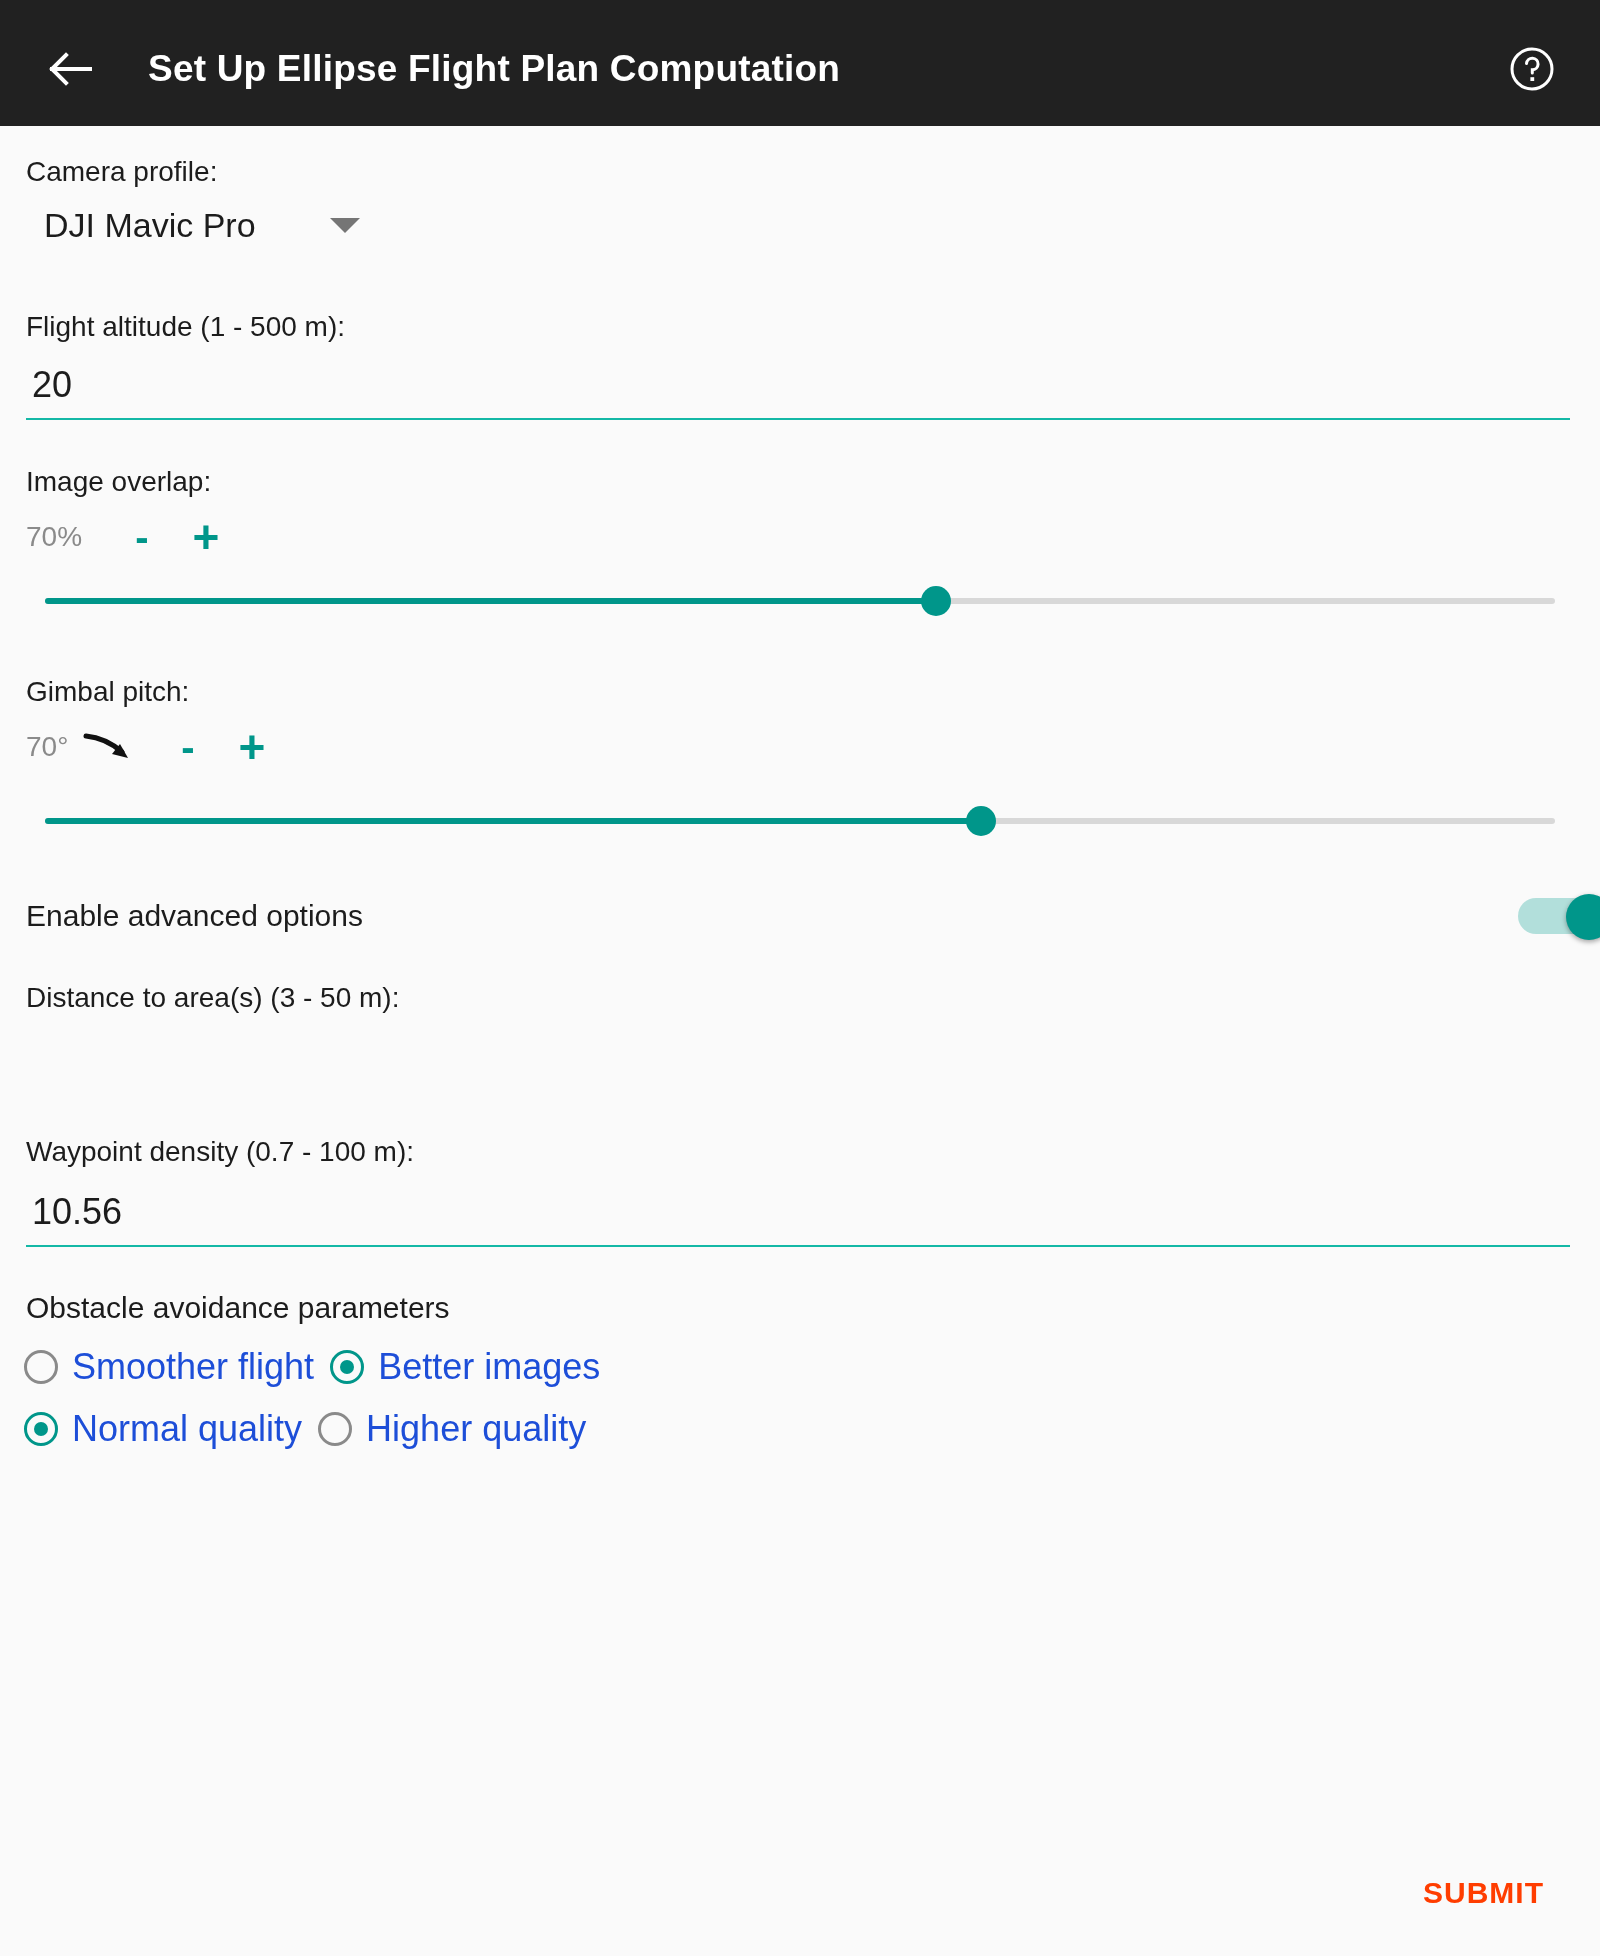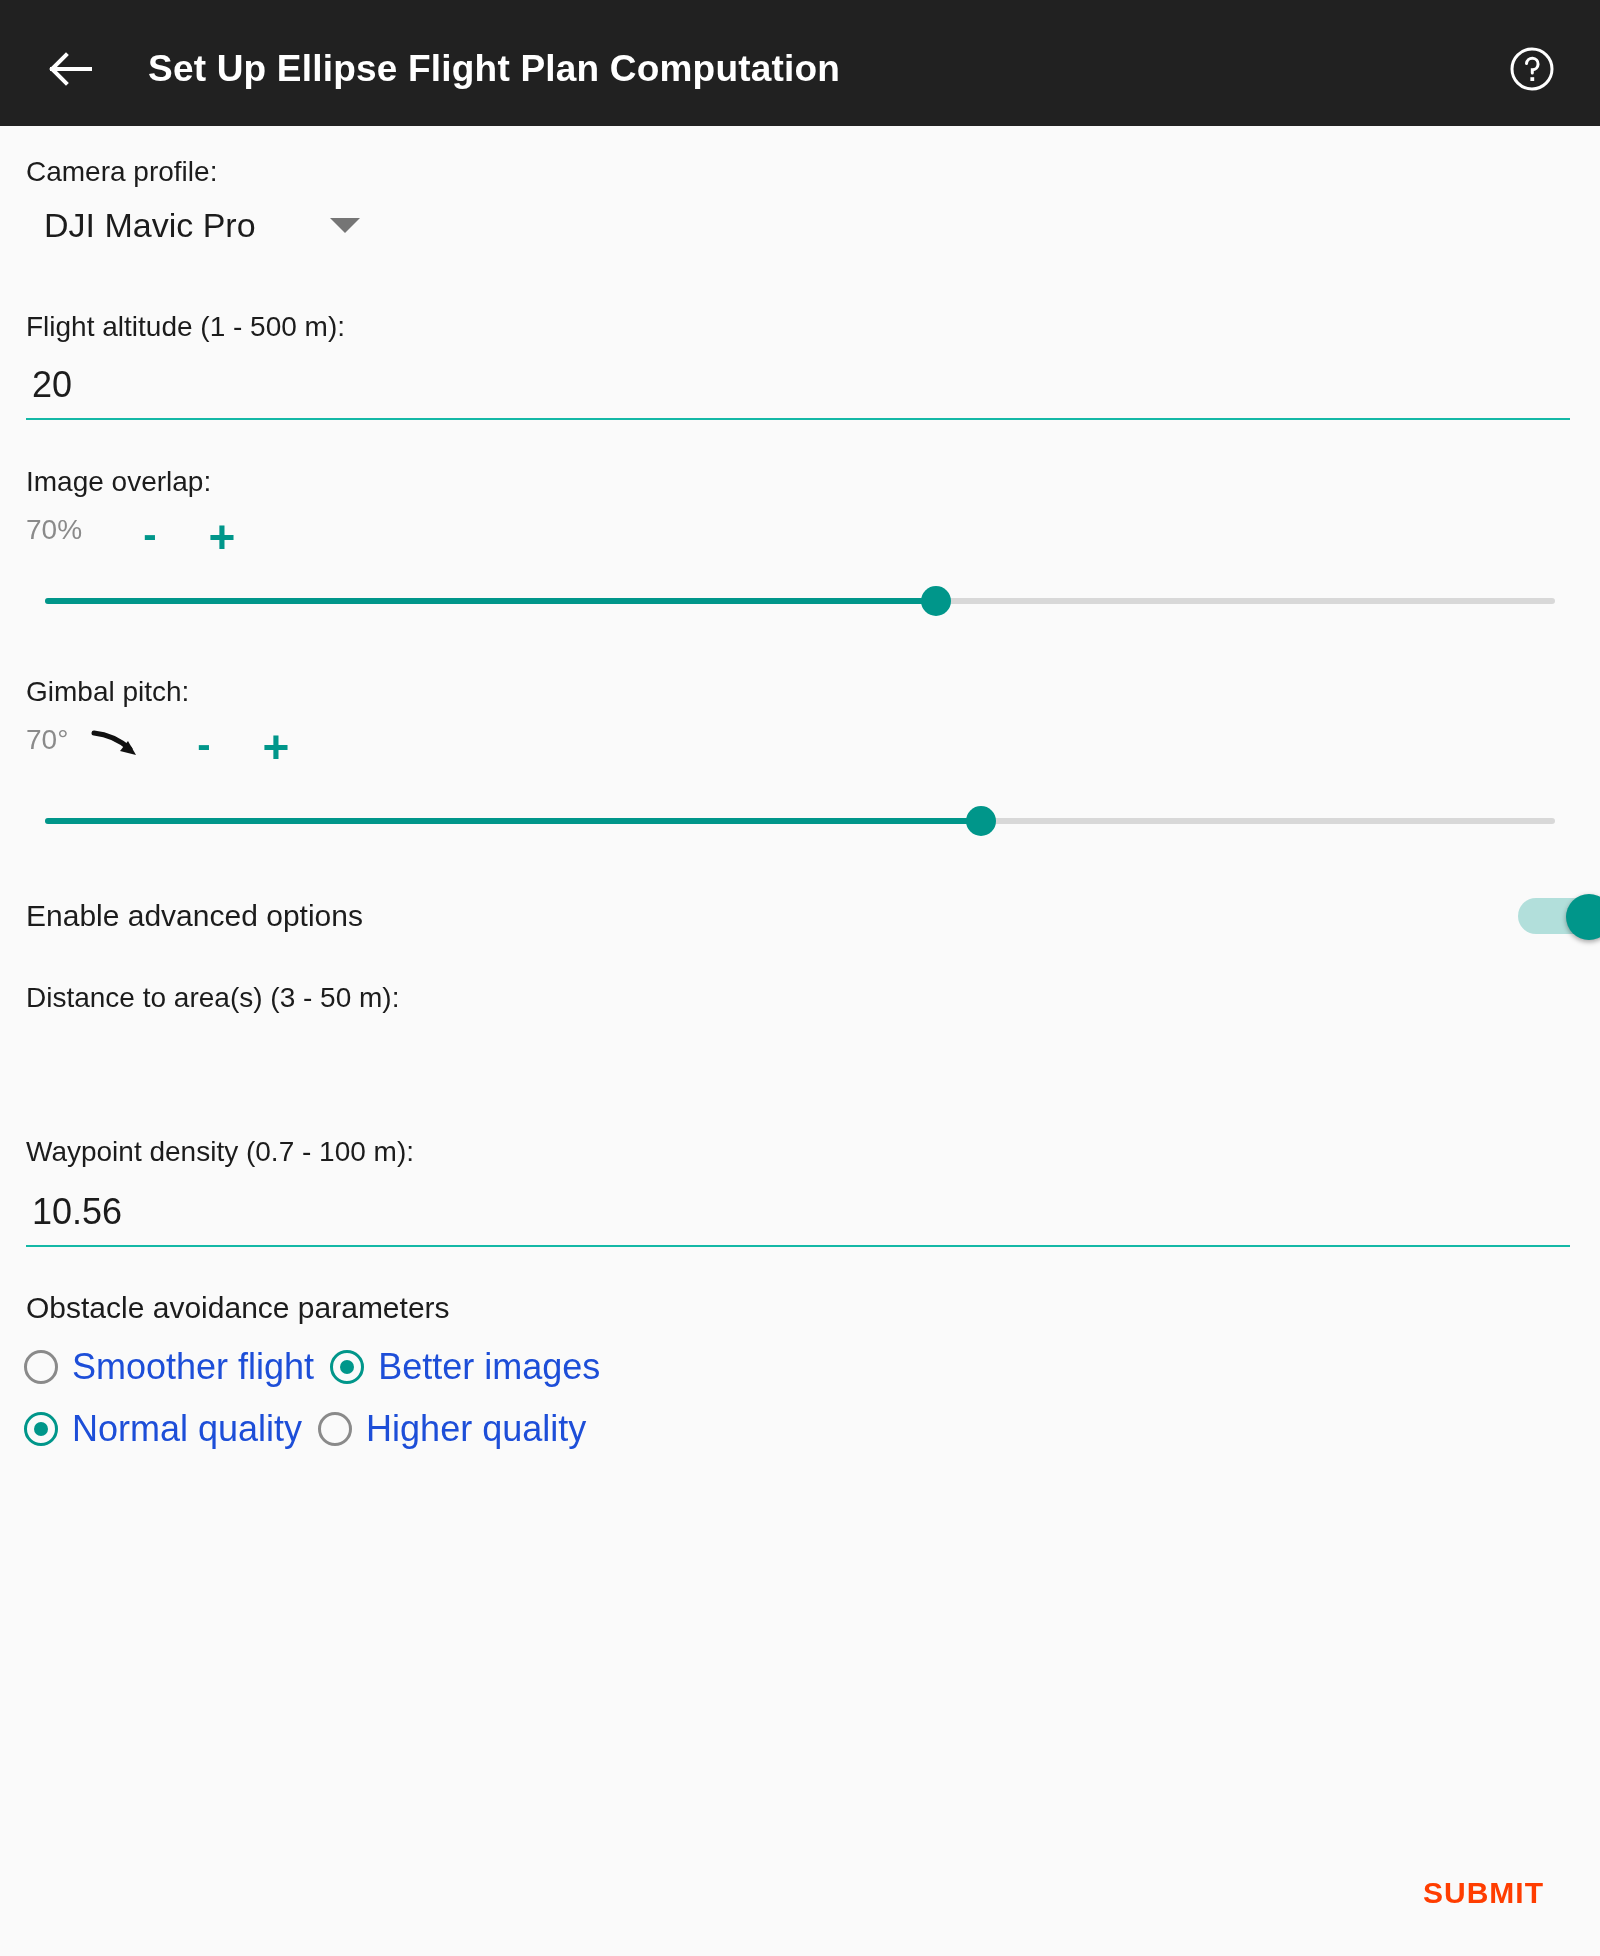--- a/index.html
+++ b/index.html
@@ -101,22 +101,21 @@
     position: absolute;
     left: 6px;
     bottom: 12px;
     white-space: nowrap;
   }
 
   
   .stepper {
     position: absolute;
     display: flex;
-    align-items: flex-start;
-    gap: 8px;
+    align-items: center;
   }
   .stepper-value {
     font-size: 28px;
     color: #8a8a8a;
     white-space: nowrap;
   }
   .stepper-btn {
     color: #00968a;
     font-weight: bold;
     cursor: pointer;

